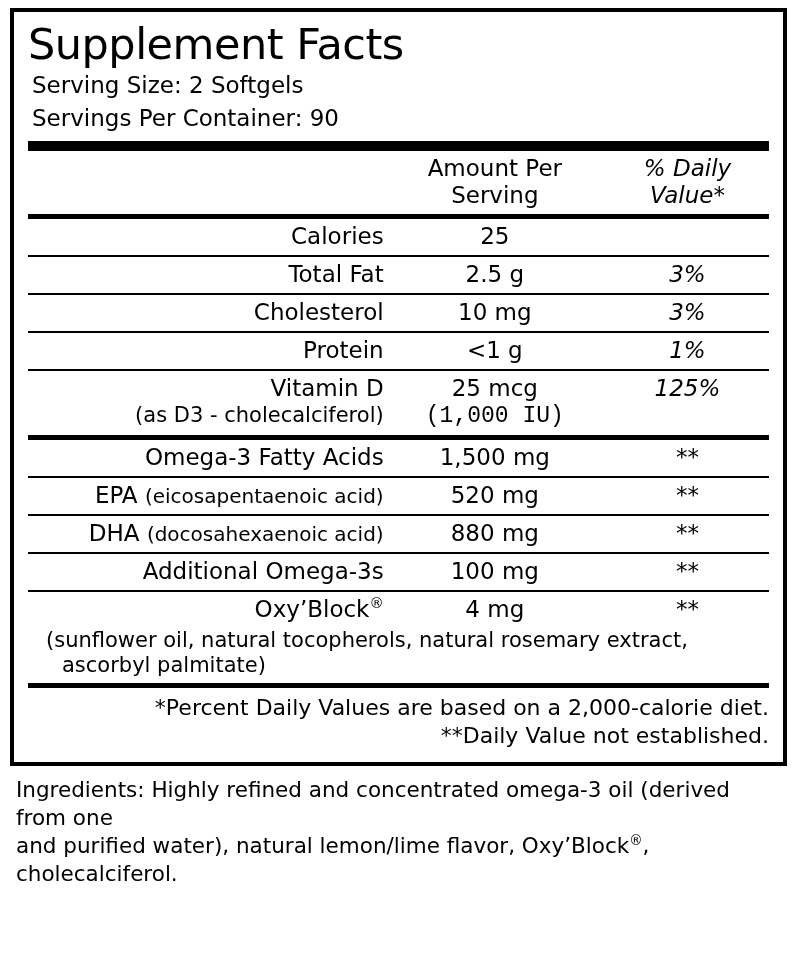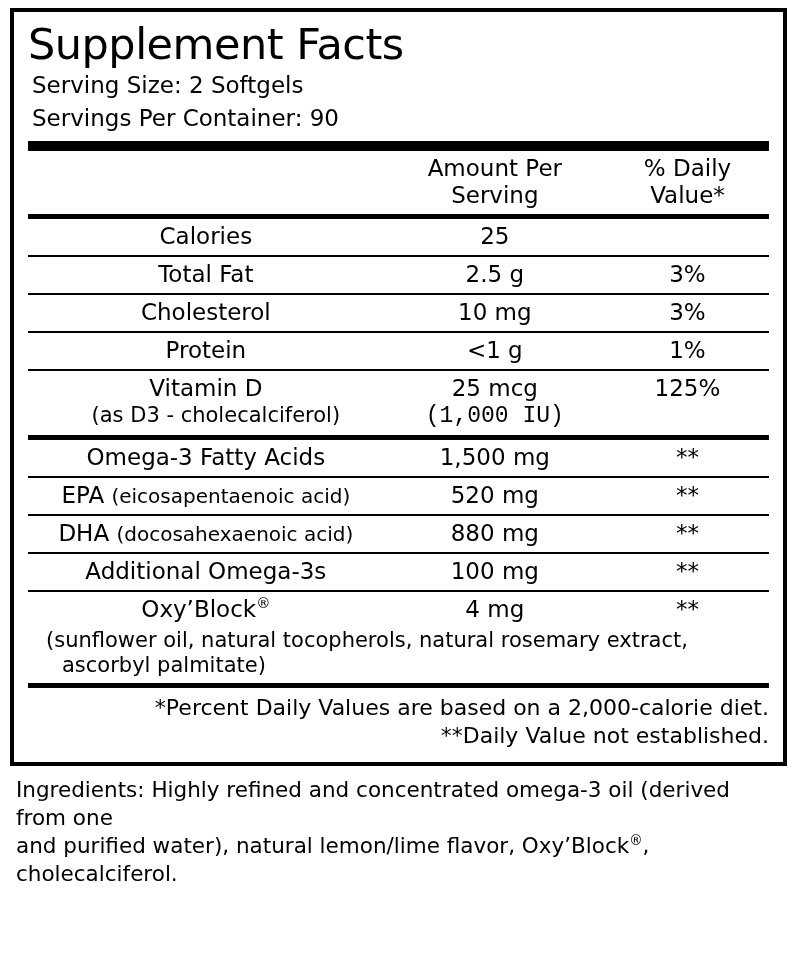--- a/index.html
+++ b/index.html
@@ -52,30 +52,31 @@
     width: 100%;
     border-collapse: collapse;
     font-size: 23px;
   }
   table.facts td {
     padding: 4px 0 5px 0;
     vertical-align: top;
     line-height: 1.18;
   }
   td.name {
-    text-align: center;
+    text-align: right;
     width: 48%;
   }
   td.amount {
     text-align: center;
     width: 30%;
   }
   td.dv {
     text-align: center;
     width: 22%;
+    font-style: italic;
   }
   tr.divider td {
     padding: 0;
     height: 2px;
     background: #000;
   }
   tr.divider-med td {
     padding: 0;
     height: 5px;
     background: #000;

